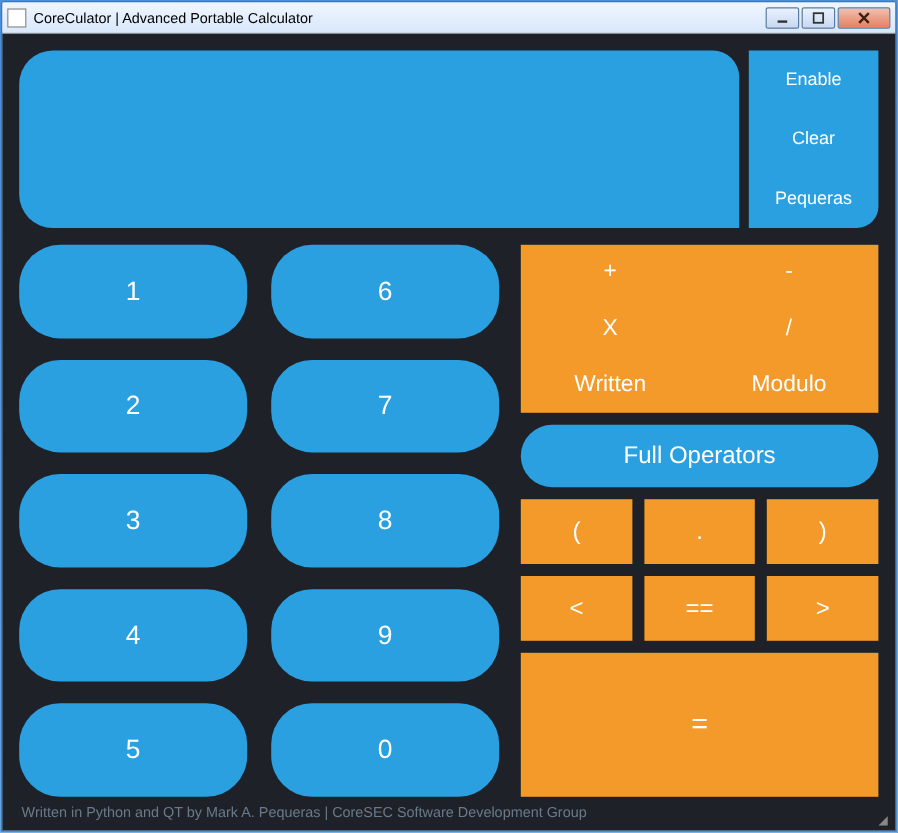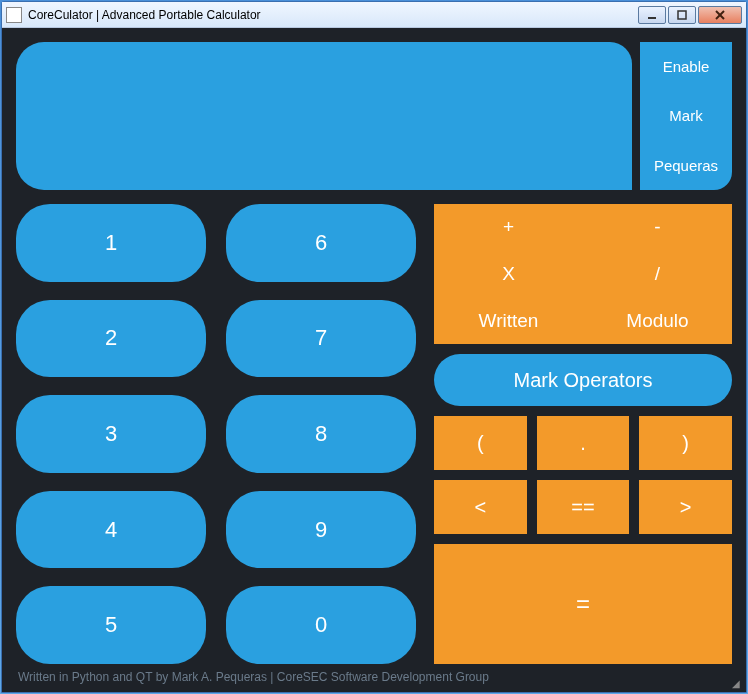--- a/index.html
+++ b/index.html
@@ -68,21 +68,21 @@
   margin-bottom: 14px;
 }
 .display {
   flex: 1;
   height: 148px;
   background: #2aa0e0;
   border-radius: 28px 22px 0 28px;
   margin-right: 8px;
 }
 .display-buttons {
-  width: 92px;
+  width: 108px;
   display: flex;
   flex-direction: column;
   background: #2aa0e0;
   border-radius: 0 0 18px 0;
 }
 .display-buttons .side-btn {
   flex: 1;
   display: flex;
   align-items: center;
   justify-content: center;
@@ -207,21 +207,21 @@
         </svg>
     </div>
   </div>
 
   <div class="client">
 
     <div class="display-row">
       <div class="display"></div>
       <div class="display-buttons">
         <div class="side-btn">Enable</div>
-        <div class="side-btn">Mark</div>
+        <div class="side-btn">Clear</div>
         <div class="side-btn">Pequeras</div>
       </div>
     </div>
 
     <div class="main-area">
       <div class="num-pad">
         <div class="num-btn">1</div>
         <div class="num-btn">6</div>
         <div class="num-btn">2</div>
         <div class="num-btn">7</div>
@@ -236,21 +236,21 @@
       <div class="op-pad">
         <div class="op-top">
           <div>+</div>
           <div>-</div>
           <div>X</div>
           <div>/</div>
           <div>Written</div>
           <div>Modulo</div>
         </div>
 
-        <div class="full-op-btn">Mark Operators</div>
+        <div class="full-op-btn">Full Operators</div>
 
         <div class="paren-row">
           <div class="small-op">(</div>
           <div class="small-op">.</div>
           <div class="small-op">)</div>
         </div>
 
         <div class="comp-row">
           <div class="small-op">&lt;</div>
           <div class="small-op">==</div>

